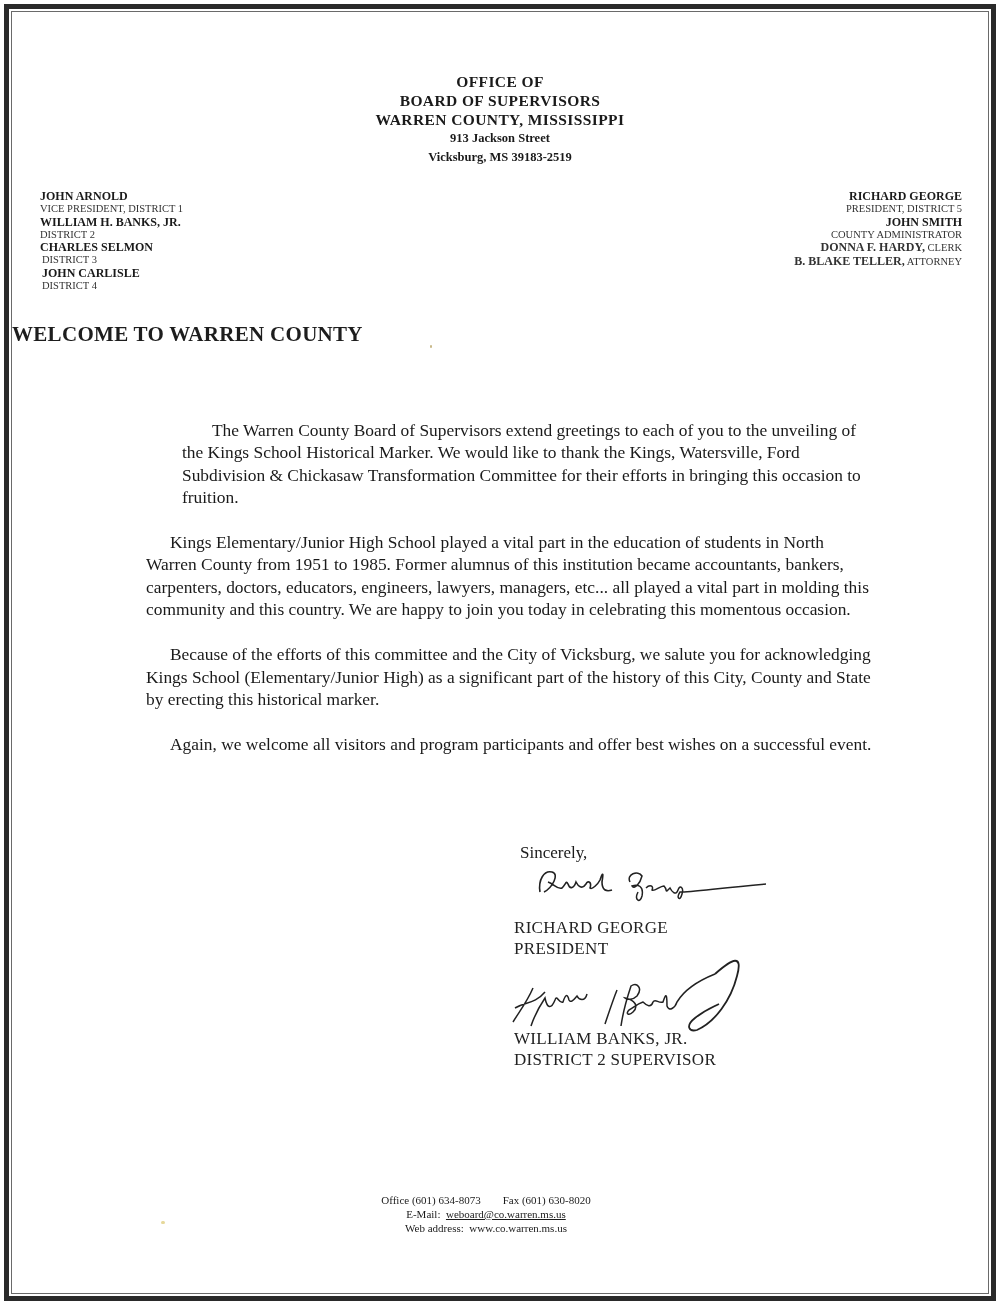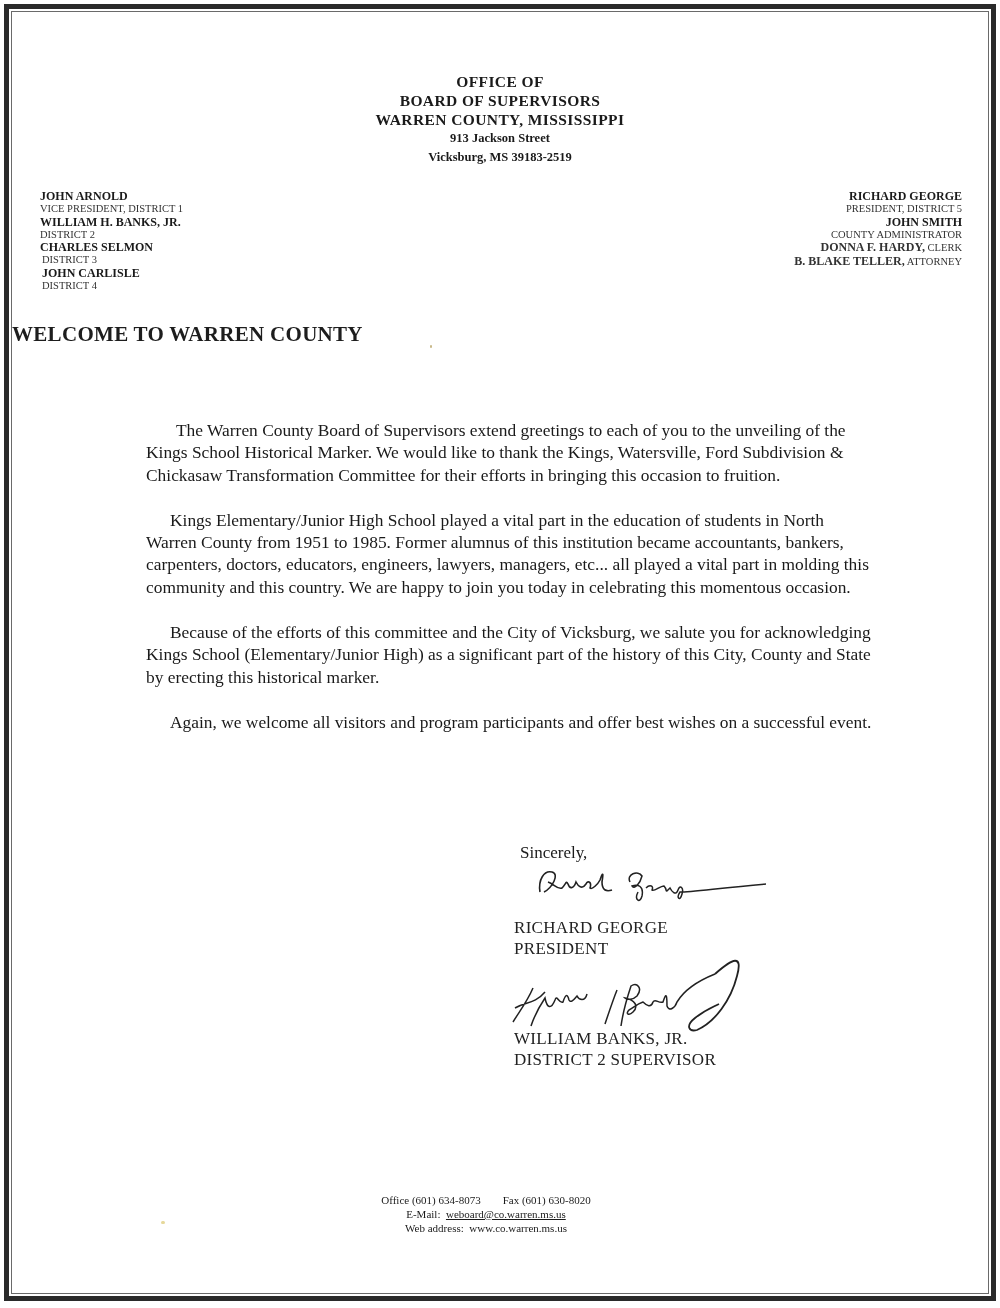--- a/index.html
+++ b/index.html
@@ -11,21 +11,21 @@
   .lh-small { font-weight:bold; font-size:12.5px; line-height:19px; color:#1a1a1a; }
   .officials { position:absolute; font-family:"Liberation Serif", serif; color:#1a1a1a; }
   .officials.left { left:40px; top:190px; text-align:left; }
   .officials.right { right:38px; top:190px; text-align:right; }
   .off-name { font-weight:bold; font-size:12px; line-height:13px; }
   .off-title { font-size:10.5px; line-height:12.5px; color:#333; }
   .off-inline b { font-weight:bold;margin-top:36px; }
   .welcome { position:absolute; left:12px; width:1000px; top:322px; text-align:left; font-family:"Liberation Serif", serif; font-weight:bold; font-size:21px; letter-spacing:0.3px; color:#1d1d1d; }
   .body-text { position:absolute; left:146px; width:730px; top:419px; font-family:"Liberation Serif", serif; font-size:17.4px; line-height:22.3px; color:#1a1a1a; }
   .body-text p { margin:0 0 23px 0; text-indent:0; }
-  .body-text p.p1 { text-indent:30px; }
+  .body-text p.p1 { text-indent:30px;margin-left:36px; }
   .body-text p.p2, .body-text p.p3, .body-text p.p4 { text-indent:24px; }
   .closing { position:absolute; left:520px; top:830px; font-family:"Liberation Serif", serif; font-size:17px; color:#1a1a1a;margin-top:13px; }
   .sig-block { position:absolute; left:514px; font-family:"Liberation Serif", serif; font-size:17px; line-height:21px; color:#222; letter-spacing:0.3px; }
   .sig1 { position:absolute; left:530px; top:862px; }
   .sig2 { position:absolute; left:505px; top:952px; }
   .footer { position:absolute; left:0; width:972px; top:1193px; text-align:center; font-family:"Liberation Serif", serif; font-size:11px; line-height:14px; color:#1a1a1a; }
   .footer u { text-decoration:underline; }
   .speck { position:absolute; width:4px; height:3px; border-radius:2px; background:#e6d89a; }
 </style>
 </head>

